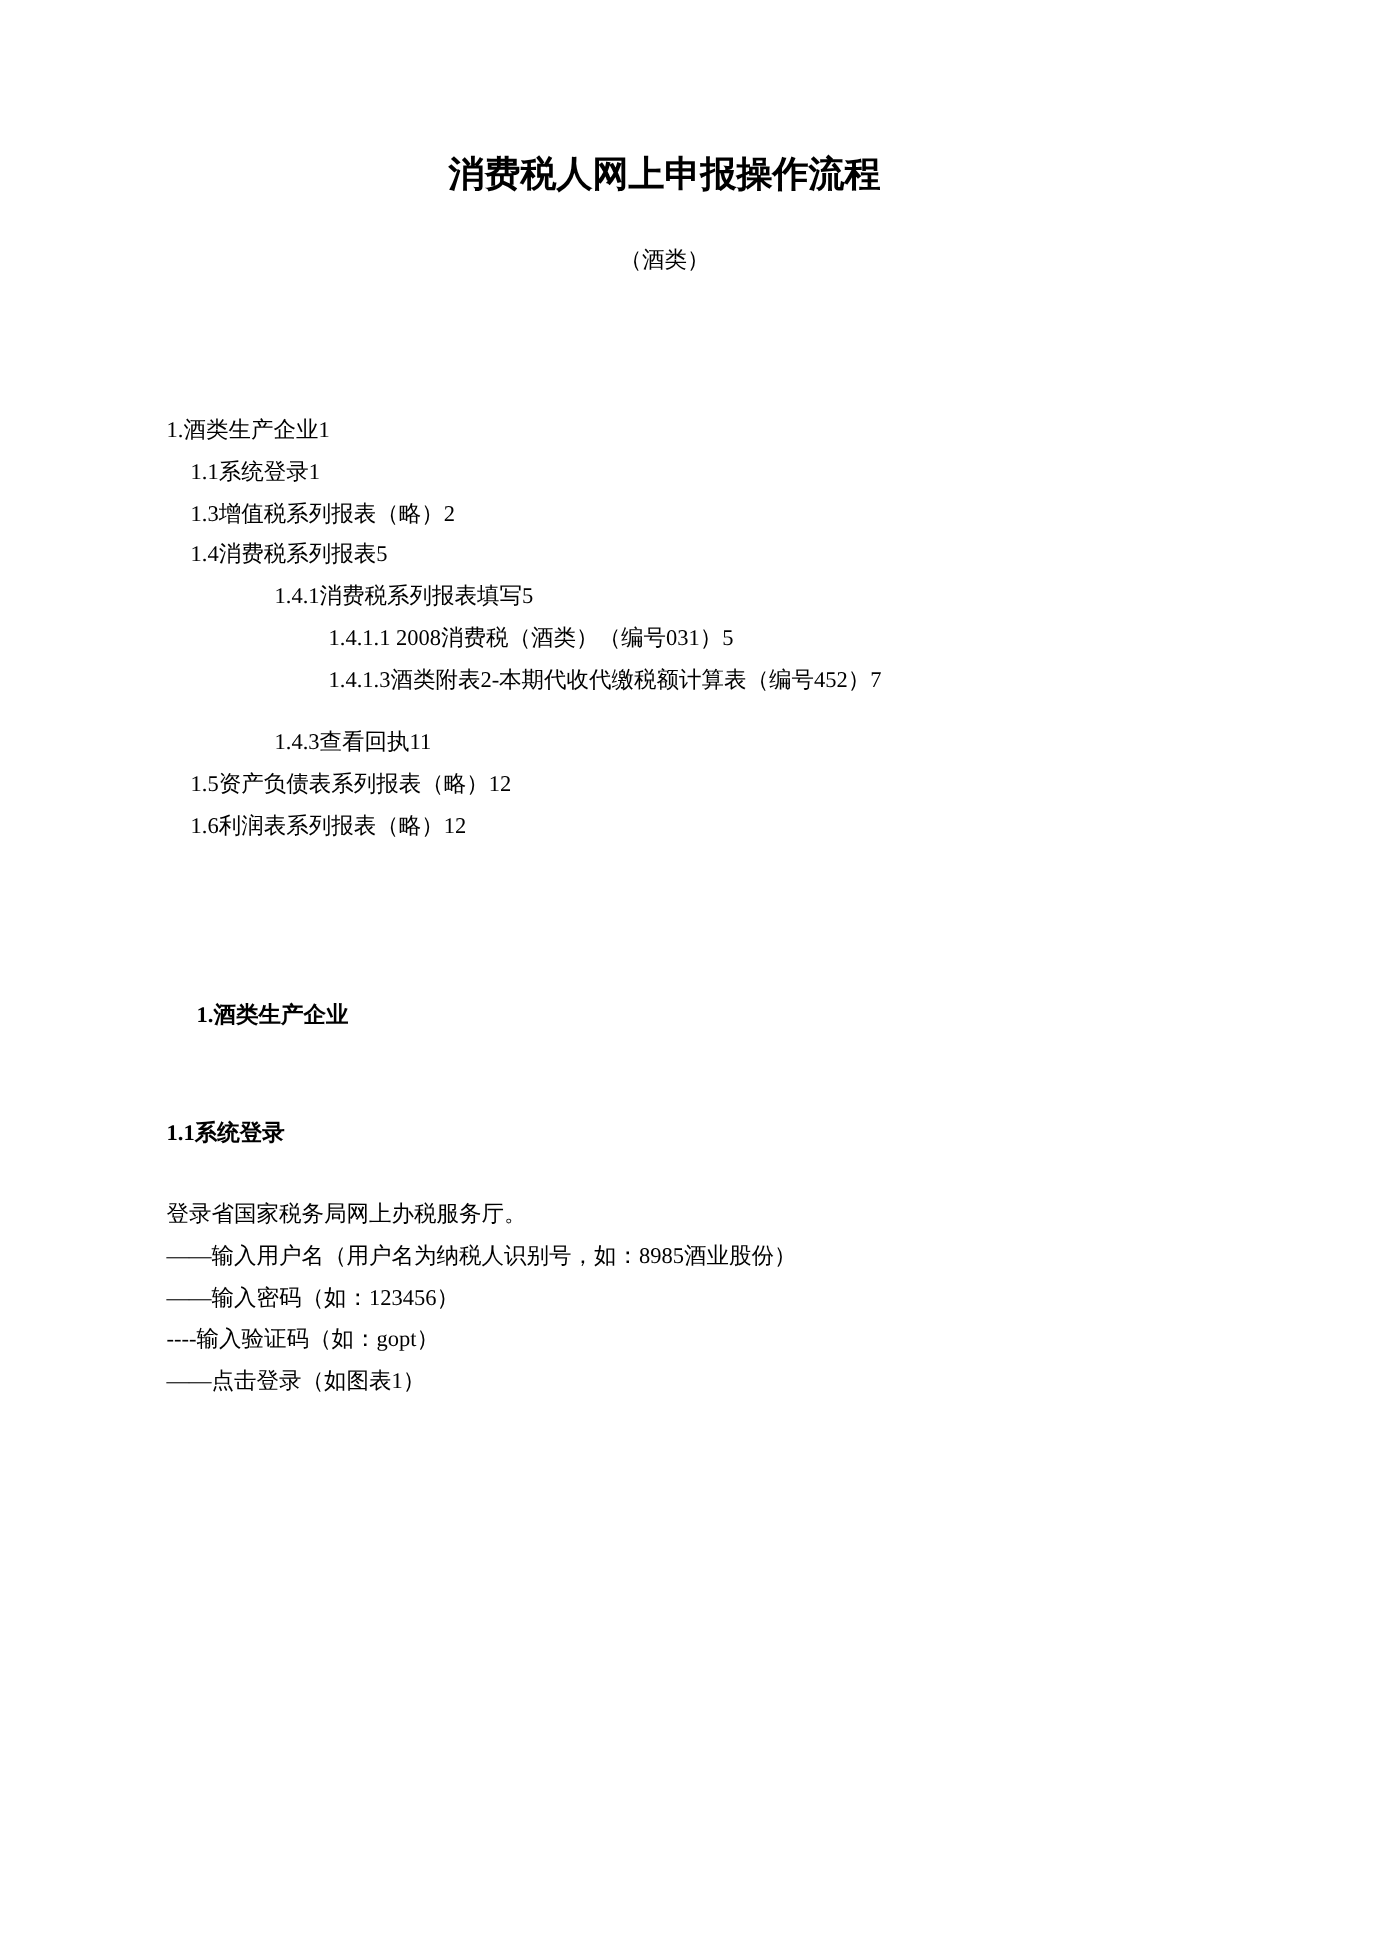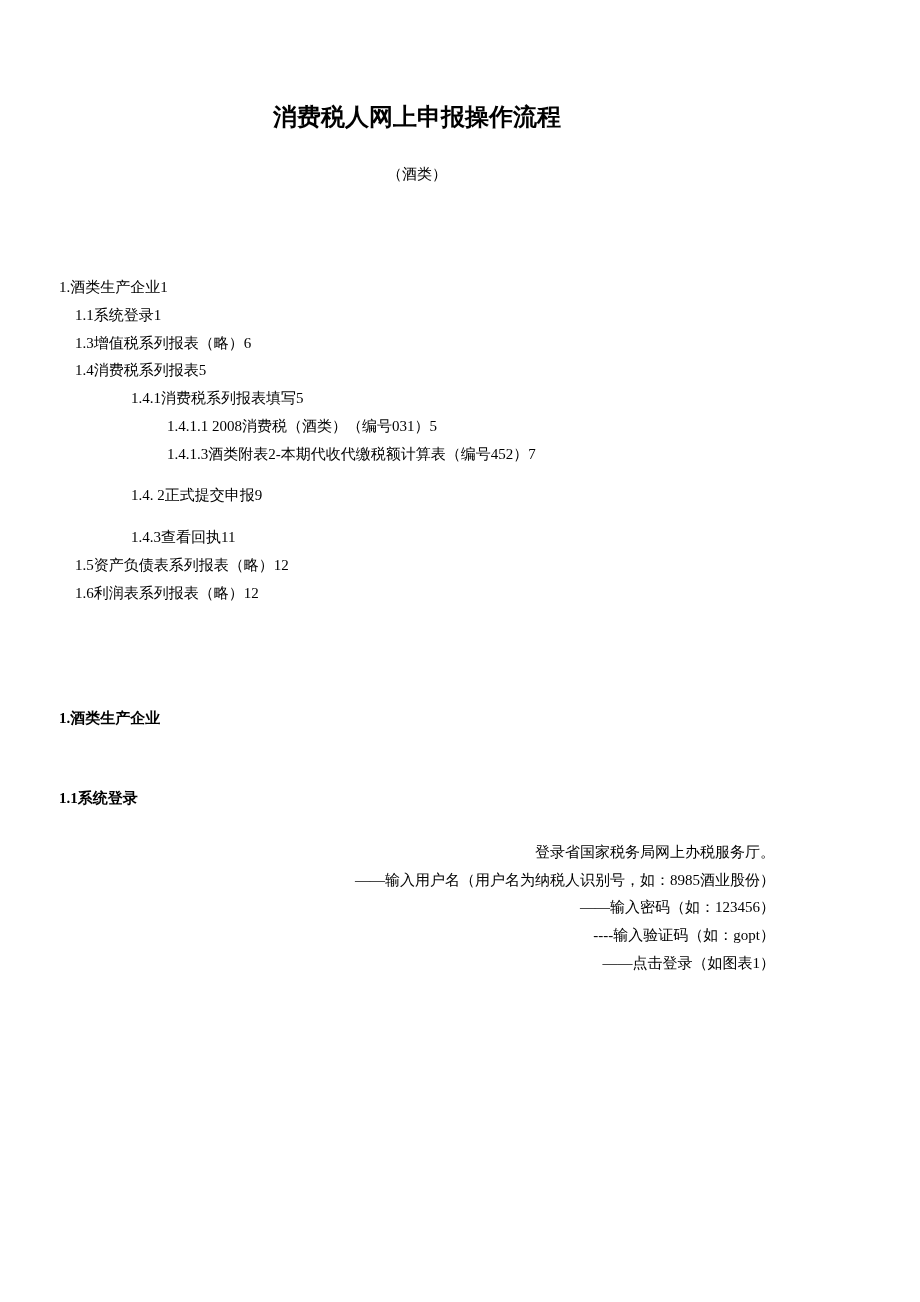--- a/index.html
+++ b/index.html
@@ -6,21 +6,21 @@
       font-family: "SimSun", "宋体", serif;
       font-size: 15px;
       color: #000;
       background: #fff;
       margin: 0;
       padding: 0;
       width: 920px;
       line-height: 1.85;
     }
     .page {
-      padding: 95px 145px 60px 59px;
+      padding: 95px 145px 60px 111px;
     }
     .title {
       text-align: center;
       font-size: 24px;
       font-weight: bold;
       margin-bottom: 22px;
     }
     .subtitle {
       text-align: center;
       font-size: 15px;
@@ -38,47 +38,46 @@
     .toc-l4 {
       margin-left: 108px;
     }
     .toc-l3-spaced {
       margin-left: 72px;
       margin-top: 14px;
     }
     .section-heading {
       font-weight: bold;
       margin-top: 98px;
+      margin-left: 20px;
     }
     .subsection-heading {
       font-weight: bold;
       margin-top: 52px;
     }
     .body-text {
       margin-top: 26px;
-      text-align: right;
     }
     .body-line {
     }
   </style>
 </head>
 <body>
 
 <div class="page">
   <div class="title">消费税人网上申报操作流程</div>
   <div class="subtitle">（酒类）</div>
 
   <div class="toc-l1">1.酒类生产企业1</div>
   <div class="toc-l2">1.1系统登录1</div>
-  <div class="toc-l2">1.3增值税系列报表（略）6</div>
+  <div class="toc-l2">1.3增值税系列报表（略）2</div>
   <div class="toc-l2">1.4消费税系列报表5</div>
   <div class="toc-l3">1.4.1消费税系列报表填写5</div>
   <div class="toc-l4">1.4.1.1 2008消费税（酒类）（编号031）5</div>
   <div class="toc-l4">1.4.1.3酒类附表2-本期代收代缴税额计算表（编号452）7</div>
-  <div class="toc-l3-spaced">1.4. 2正式提交申报9</div>
   <div class="toc-l3-spaced">1.4.3查看回执11</div>
   <div class="toc-l2">1.5资产负债表系列报表（略）12</div>
   <div class="toc-l2">1.6利润表系列报表（略）12</div>
 
   <div class="section-heading">1.酒类生产企业</div>
   <div class="subsection-heading">1.1系统登录</div>
 
   <div class="body-text">
     <div class="body-line">登录省国家税务局网上办税服务厅。</div>
     <div class="body-line">——输入用户名（用户名为纳税人识别号，如：8985酒业股份）</div>

